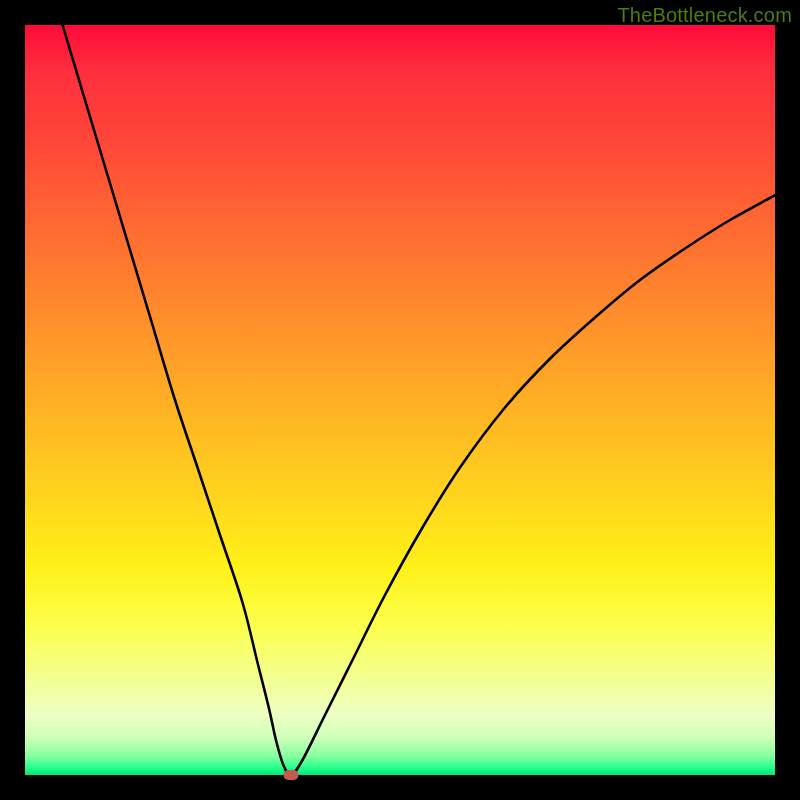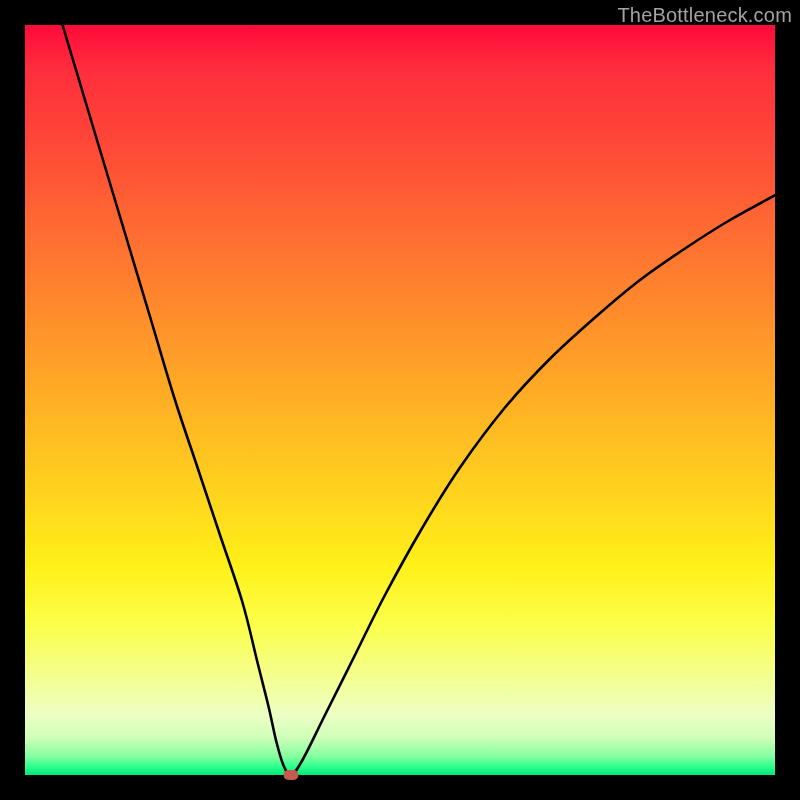--- a/index.html
+++ b/index.html
@@ -45,21 +45,21 @@
     position: absolute;
     left: 0;
     top: 0;
     width: 750px;
     height: 750px;
   }
   .watermark {
     position: absolute;
     top: 4px;
     right: 8px;
-    color: #a3a3a3;
+    color: #4d7c0f;
     font-size: 20px;
     font-weight: 500;
     letter-spacing: 0.2px;
     user-select: none;
   }
   .minpoint {
     position: absolute;
     width: 15px;
     height: 10px;
     border-radius: 5px;

